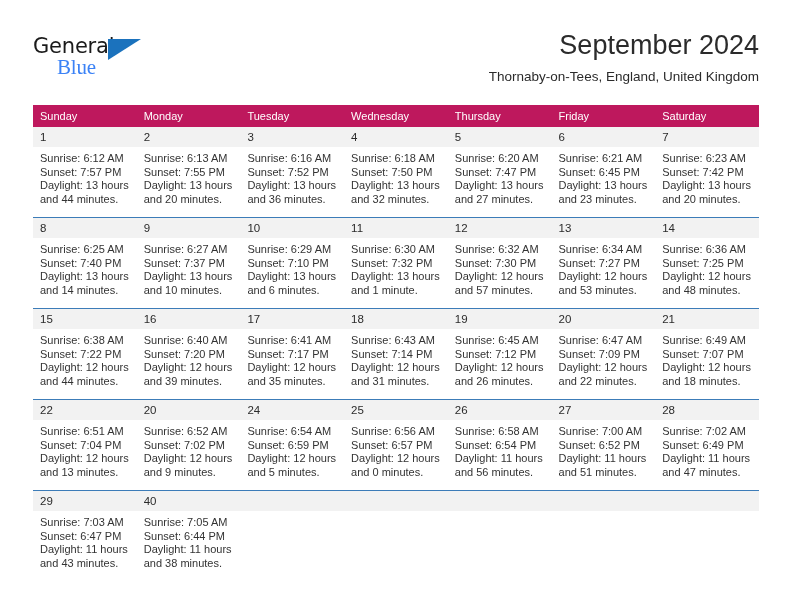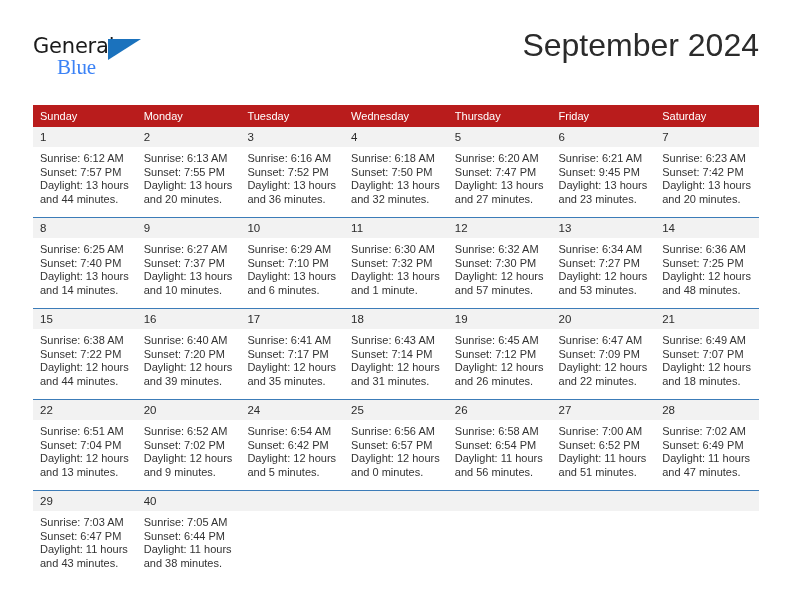--- a/index.html
+++ b/index.html
@@ -64,21 +64,21 @@
     border-bottom: 21px solid transparent;
   }
 
   .title-block {
     position: absolute;
     right: 0;
     top: 0;
     text-align: right;
   }
   .cal-title {
-    font-size: 32px;
+    font-size: 27px;
     font-weight: normal;
     color: #2b2b2b;
     line-height: 34px;
     white-space: nowrap;
   }
   .cal-subtitle {
     font-size: 13.5px;
     color: #2b2b2b;
     line-height: 22px;
     margin-top: 4px;
@@ -88,21 +88,21 @@
   
   .calendar {
     position: absolute;
     left: 33px;
     top: 105px;
     width: 726px;
     border-collapse: collapse;
     table-layout: fixed;
   }
   .calendar th {
-    background: #b91c1c;
+    background: #be185d;
     color: #ffffff;
     font-weight: normal;
     font-size: 11px;
     text-align: left;
     padding: 5px 0 5px 7px;
     height: 10px;
     border: none;
   }
   .calendar td {
     vertical-align: top;
@@ -153,20 +153,21 @@
   <div class="header">
 
     <div class="logo">
       <span class="logo-general">General</span>
       <span class="logo-triangle"></span>
       <span class="logo-blue">Blue</span>
     </div>
 
     <div class="title-block">
       <div class="cal-title">September 2024</div>
+      <div class="cal-subtitle">Thornaby-on-Tees, England, United Kingdom</div>
     </div>
 
   </div>
 
   <table class="calendar">
     <thead>
       <tr>
         <th>Sunday</th>
         <th>Monday</th>
         <th>Tuesday</th>
@@ -232,21 +233,21 @@
                 <div>Daylight: 13 hours</div>
                 <div>and 27 minutes.</div>
               </div>
             </div>
           </td>
         <td>
             <div class="cell">
               <div class="daynum">6</div>
               <div class="details">
                 <div>Sunrise: 6:21 AM</div>
-                <div>Sunset: 9:45 PM</div>
+                <div>Sunset: 6:45 PM</div>
                 <div>Daylight: 13 hours</div>
                 <div>and 23 minutes.</div>
               </div>
             </div>
           </td>
         <td>
             <div class="cell">
               <div class="daynum">7</div>
               <div class="details">
                 <div>Sunrise: 6:23 AM</div>
@@ -439,21 +440,21 @@
                 <div>Daylight: 12 hours</div>
                 <div>and 9 minutes.</div>
               </div>
             </div>
           </td>
         <td>
             <div class="cell">
               <div class="daynum">24</div>
               <div class="details">
                 <div>Sunrise: 6:54 AM</div>
-                <div>Sunset: 6:42 PM</div>
+                <div>Sunset: 6:59 PM</div>
                 <div>Daylight: 12 hours</div>
                 <div>and 5 minutes.</div>
               </div>
             </div>
           </td>
         <td>
             <div class="cell">
               <div class="daynum">25</div>
               <div class="details">
                 <div>Sunrise: 6:56 AM</div>

